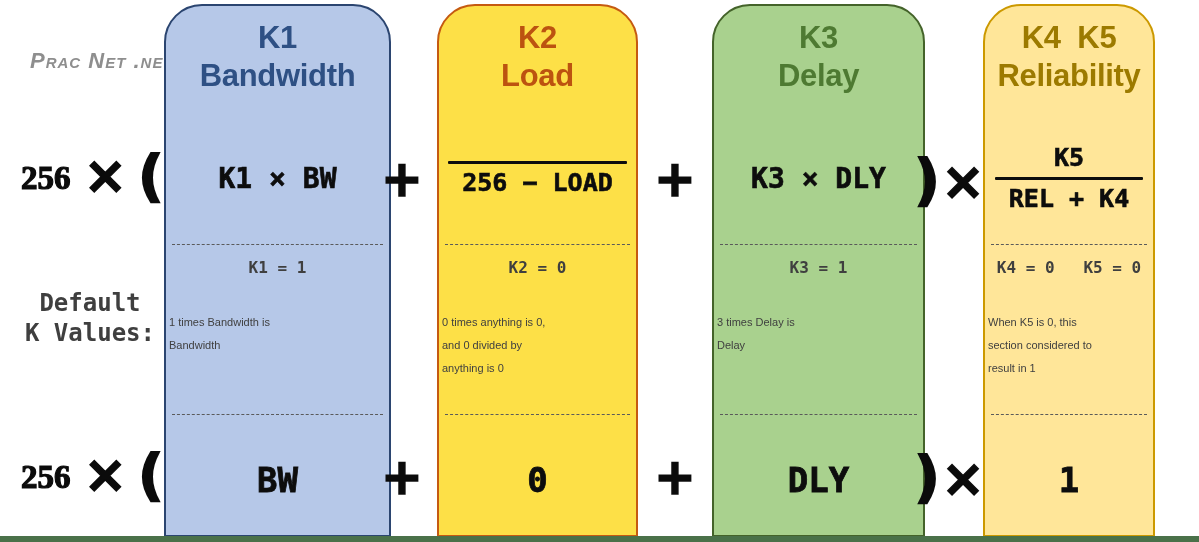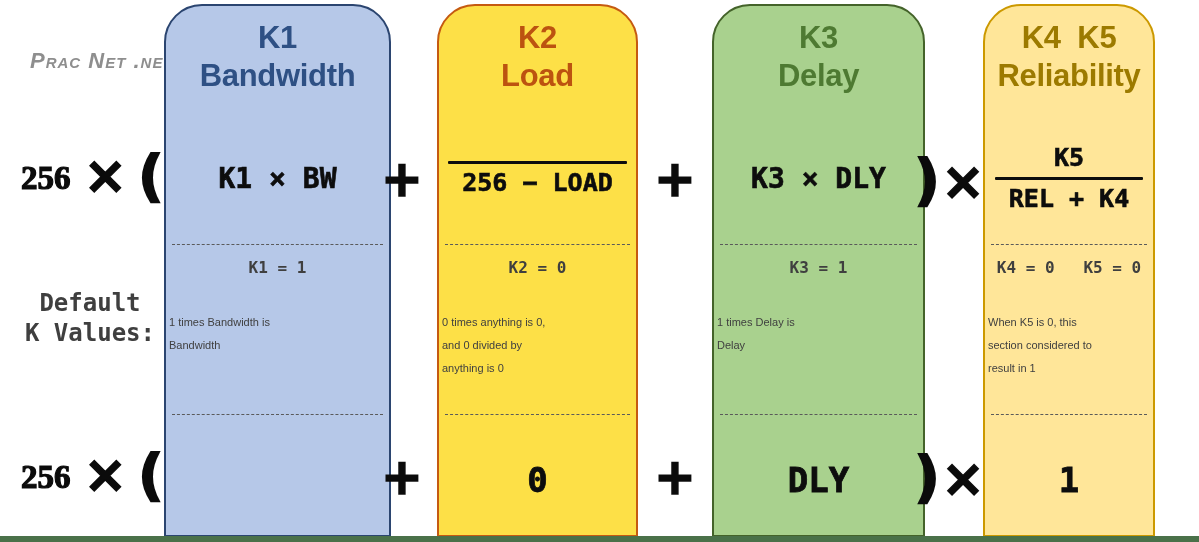--- a/index.html
+++ b/index.html
@@ -134,20 +134,21 @@
       <div>Bandwidth</div>
     </div>
     <div class="formula">
       <span class="formula-simple">K1 × BW</span>
     </div>
     <div class="dash dash-1"></div>
     <div class="kline">K1 = 1</div>
     <div class="desc">1 times Bandwidth is
 Bandwidth</div>
     <div class="dash dash-2"></div>
+    <div class="result">BW</div>
   </div>
 
   <div class="col col-1" style="background: #fde047; border-color: rgb(197, 90, 17);">
     <div class="col-title" style="color: rgb(188, 83, 16);">
       <div>K2</div>
       <div>Load</div>
     </div>
     <div class="formula">
       <div class="frac">
         <div class="bar"></div>
@@ -166,21 +167,21 @@
   <div class="col col-2" style="background: rgb(169, 209, 142); border-color: rgb(68, 99, 42);">
     <div class="col-title" style="color: rgb(78, 122, 50);">
       <div>K3</div>
       <div>Delay</div>
     </div>
     <div class="formula">
       <span class="formula-simple">K3 × DLY</span>
     </div>
     <div class="dash dash-1"></div>
     <div class="kline">K3 = 1</div>
-    <div class="desc">1 times Delay is
+    <div class="desc">3 times Delay is
 Delay</div>
     <div class="dash dash-2"></div>
     <div class="result">DLY</div>
   </div>
 
   <div class="col col-3" style="background: rgb(255, 230, 153); border-color: rgb(204, 153, 0);">
     <div class="col-title" style="color: rgb(156, 122, 0);">
       <div>K4  K5</div>
       <div>Reliability</div>
     </div>

